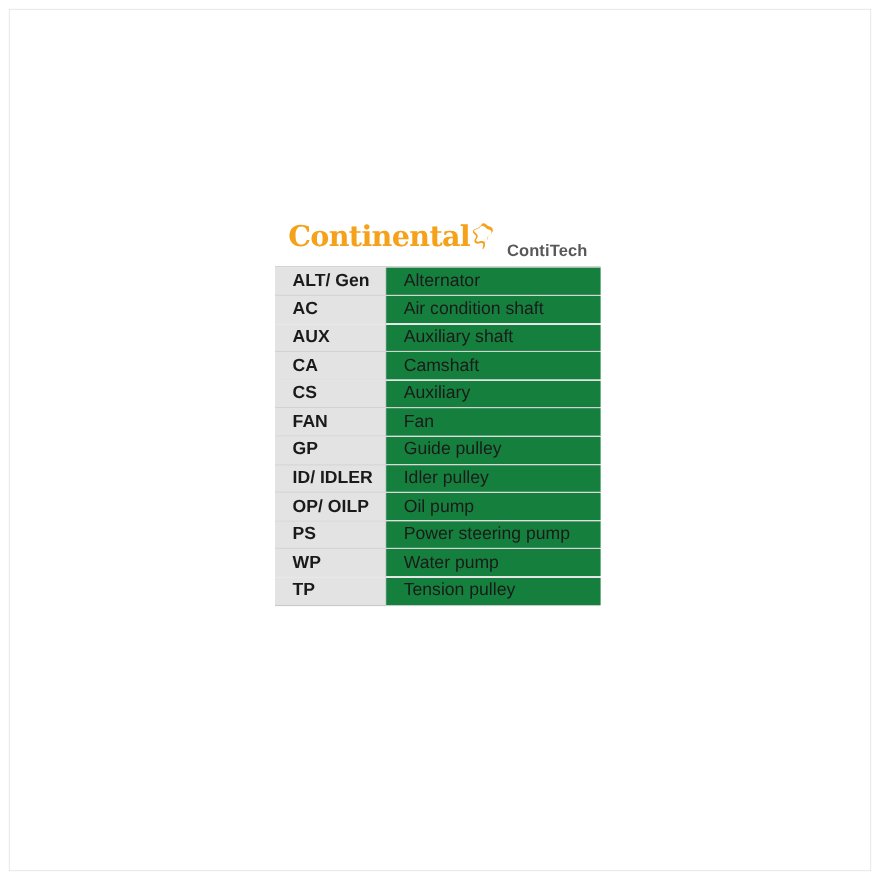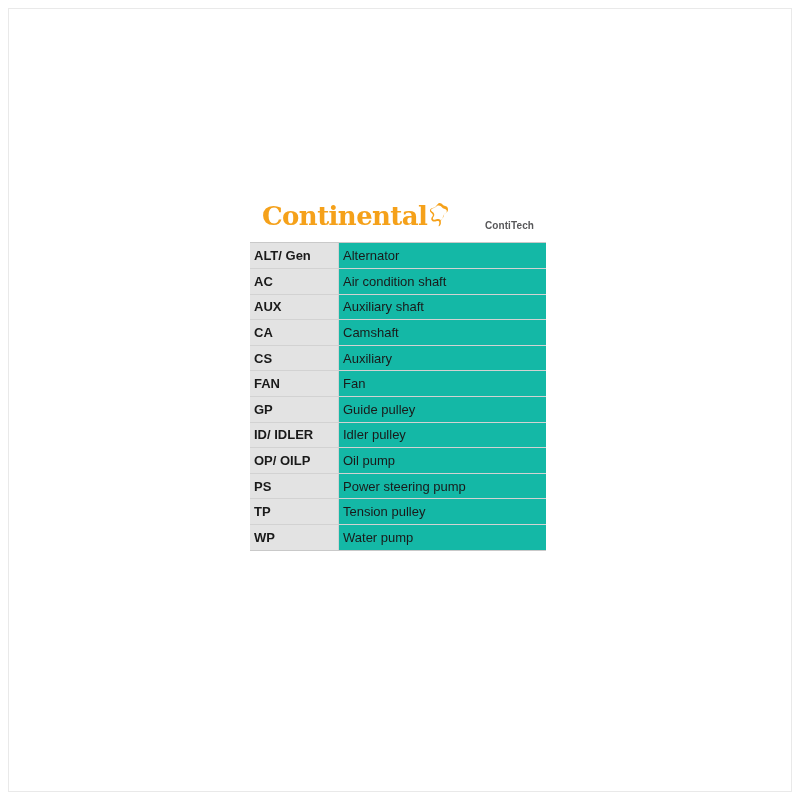--- a/index.html
+++ b/index.html
@@ -69,52 +69,52 @@
   }
   .brand-horse svg {
     position: absolute;
     left: 0;
     top: -1px;
   }
   .sub-brand {
     position: absolute;
     right: 12px;
     top: 24px;
-    font-size: 10px;
+    font-size: 15px;
     font-weight: 700;
     color: #58585a;
     letter-spacing: 0.1px;
   }
 
   
   table.legend-table {
     border-collapse: collapse;
     width: 296px;
     table-layout: fixed;
   }
   table.legend-table tr {
     height: 25.6px;
   }
   table.legend-table td {
-    padding: 0 0 0 4px;
-    font-size: 13px;
+    padding: 0 0 0 16px;
+    font-size: 16px;
     color: #1a1a1a;
     border-bottom: 1px solid #d2d2d2;
     vertical-align: middle;
     white-space: nowrap;
     overflow: hidden;
   }
   td.abbr {
     width: 84px;
     background: #e3e3e3;
     font-weight: 700;
     border-right: 1px solid #d2d2d2;
   }
   td.desc {
-    background: #14b8a6;
+    background: #15803d;
     font-weight: 400;
   }
   table.legend-table tr:last-child td {
     border-bottom: 1px solid #c9c9c9;
   }
 </style>
 </head>
 <body>
 
 <div class="page">
@@ -170,24 +170,24 @@
         </tr>
         <tr>
           <td class="abbr">OP/ OILP</td>
           <td class="desc">Oil pump</td>
         </tr>
         <tr>
           <td class="abbr">PS</td>
           <td class="desc">Power steering pump</td>
         </tr>
         <tr>
+          <td class="abbr">WP</td>
+          <td class="desc">Water pump</td>
+        </tr>
+        <tr>
           <td class="abbr">TP</td>
           <td class="desc">Tension pulley</td>
-        </tr>
-        <tr>
-          <td class="abbr">WP</td>
-          <td class="desc">Water pump</td>
         </tr>
       </tbody>
     </table>
 
   </div>
 </div>
 
 </body></html>

